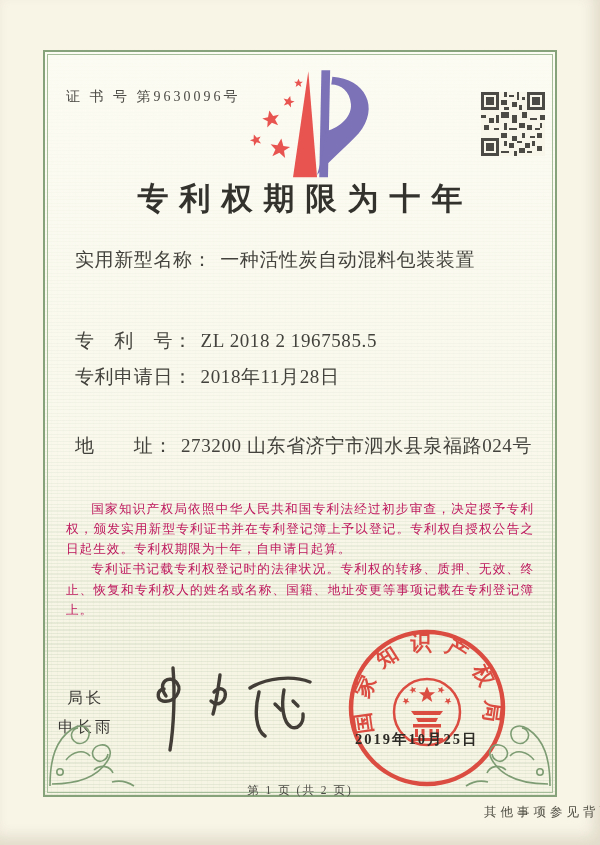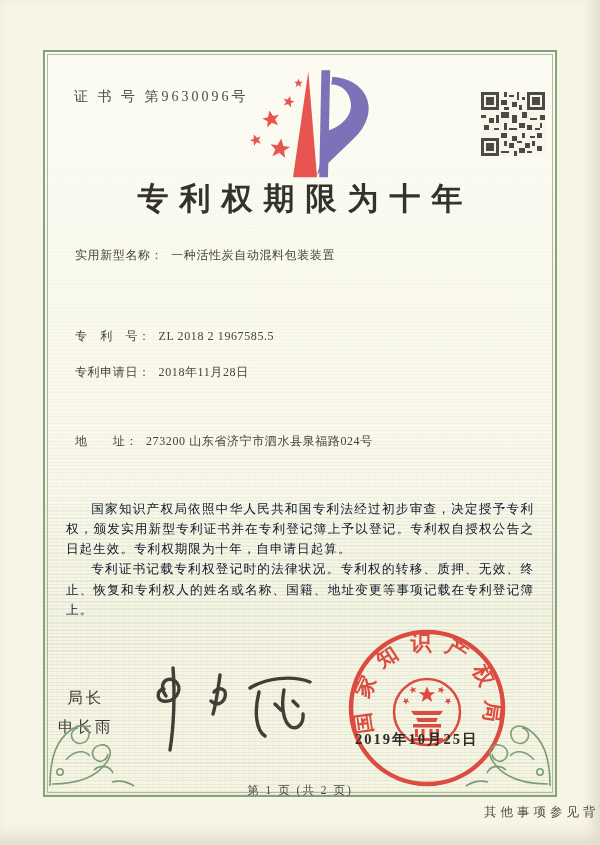--- a/index.html
+++ b/index.html
@@ -15,35 +15,35 @@
     border:2px solid #86a27b;
     background-color:#f6f4e3;
     background-image:
       linear-gradient(180deg, rgba(253,252,244,.95) 0%, rgba(253,252,244,.55) 50%, rgba(253,252,244,.05) 78%),
       repeating-linear-gradient(0deg, rgba(138,168,128,.16) 0 1px, transparent 1px 3.5px),
       repeating-linear-gradient(90deg, rgba(138,168,128,.05) 0 1px, transparent 1px 6px);
   }
   .frame::after{
     content:""; position:absolute; inset:2px; border:1px solid #a6bd9a; pointer-events:none;
   }
-  .cert-no{ position:absolute; left:74px; top:88px; font-size:14px; letter-spacing:3px; color:#4c4b45; }
+  .cert-no{ position:absolute; left:66px; top:88px; font-size:14px; letter-spacing:3px; color:#4c4b45; }
   .logo{ position:absolute; left:238px; top:68px; }
   .qr{ position:absolute; left:481px; top:92px; }
   .title{
     position:absolute; left:0; top:178px; width:100%; text-align:center;
     font-size:31px; font-weight:bold; letter-spacing:11px; color:#33322d; text-indent:11px;
   }
-  .row{ position:absolute; left:75px; width:450px; font-size:12px; letter-spacing:.6px; white-space:nowrap; color:#43423c;}
+  .row{ position:absolute; left:75px; width:450px; font-size:19px; letter-spacing:.6px; white-space:nowrap; color:#43423c;}
   .row .lbl{ margin-right:8px; }
   .r1{top:247px} .r2{top:291px} .r3{top:328px} .r4{top:364px} .r5{top:398px} .r6{top:433px} .r7{top:472px}
   .grant-no{ margin-left:46px; }
   .paras{ position:absolute; left:66px; top:499px; width:468px; }
   .paras p{
     margin:0; font-size:12.6px; line-height:1.6; letter-spacing:1px;
-    text-indent:2em; text-align:justify; color:#0f172a;
+    text-indent:2em; text-align:justify; color:#be185d;
   }
   .signoff{ position:absolute; left:58px; top:684px; font-size:15.5px; letter-spacing:3px; line-height:1.85; color:#3a3934;text-align:center; }
   .signature{ position:absolute; left:126px; top:662px; }
   .seal{ position:absolute; left:345px; top:626px; opacity:.9; }
   .seal-date{
     position:absolute; left:355px; top:730px; font-size:14.5px; letter-spacing:2px;
     color:#2d2b26; font-weight:bold; z-index:5;
   }
   .page-num{ position:absolute; left:0; top:783px; width:100%; text-align:center; font-size:11.5px; letter-spacing:2px; color:#4c4b45; z-index:3;}
   .back-note{ position:absolute; left:16px; top:804px; width:100%; text-align:right; font-size:12.5px; letter-spacing:4px; color:#4e4d42; }

